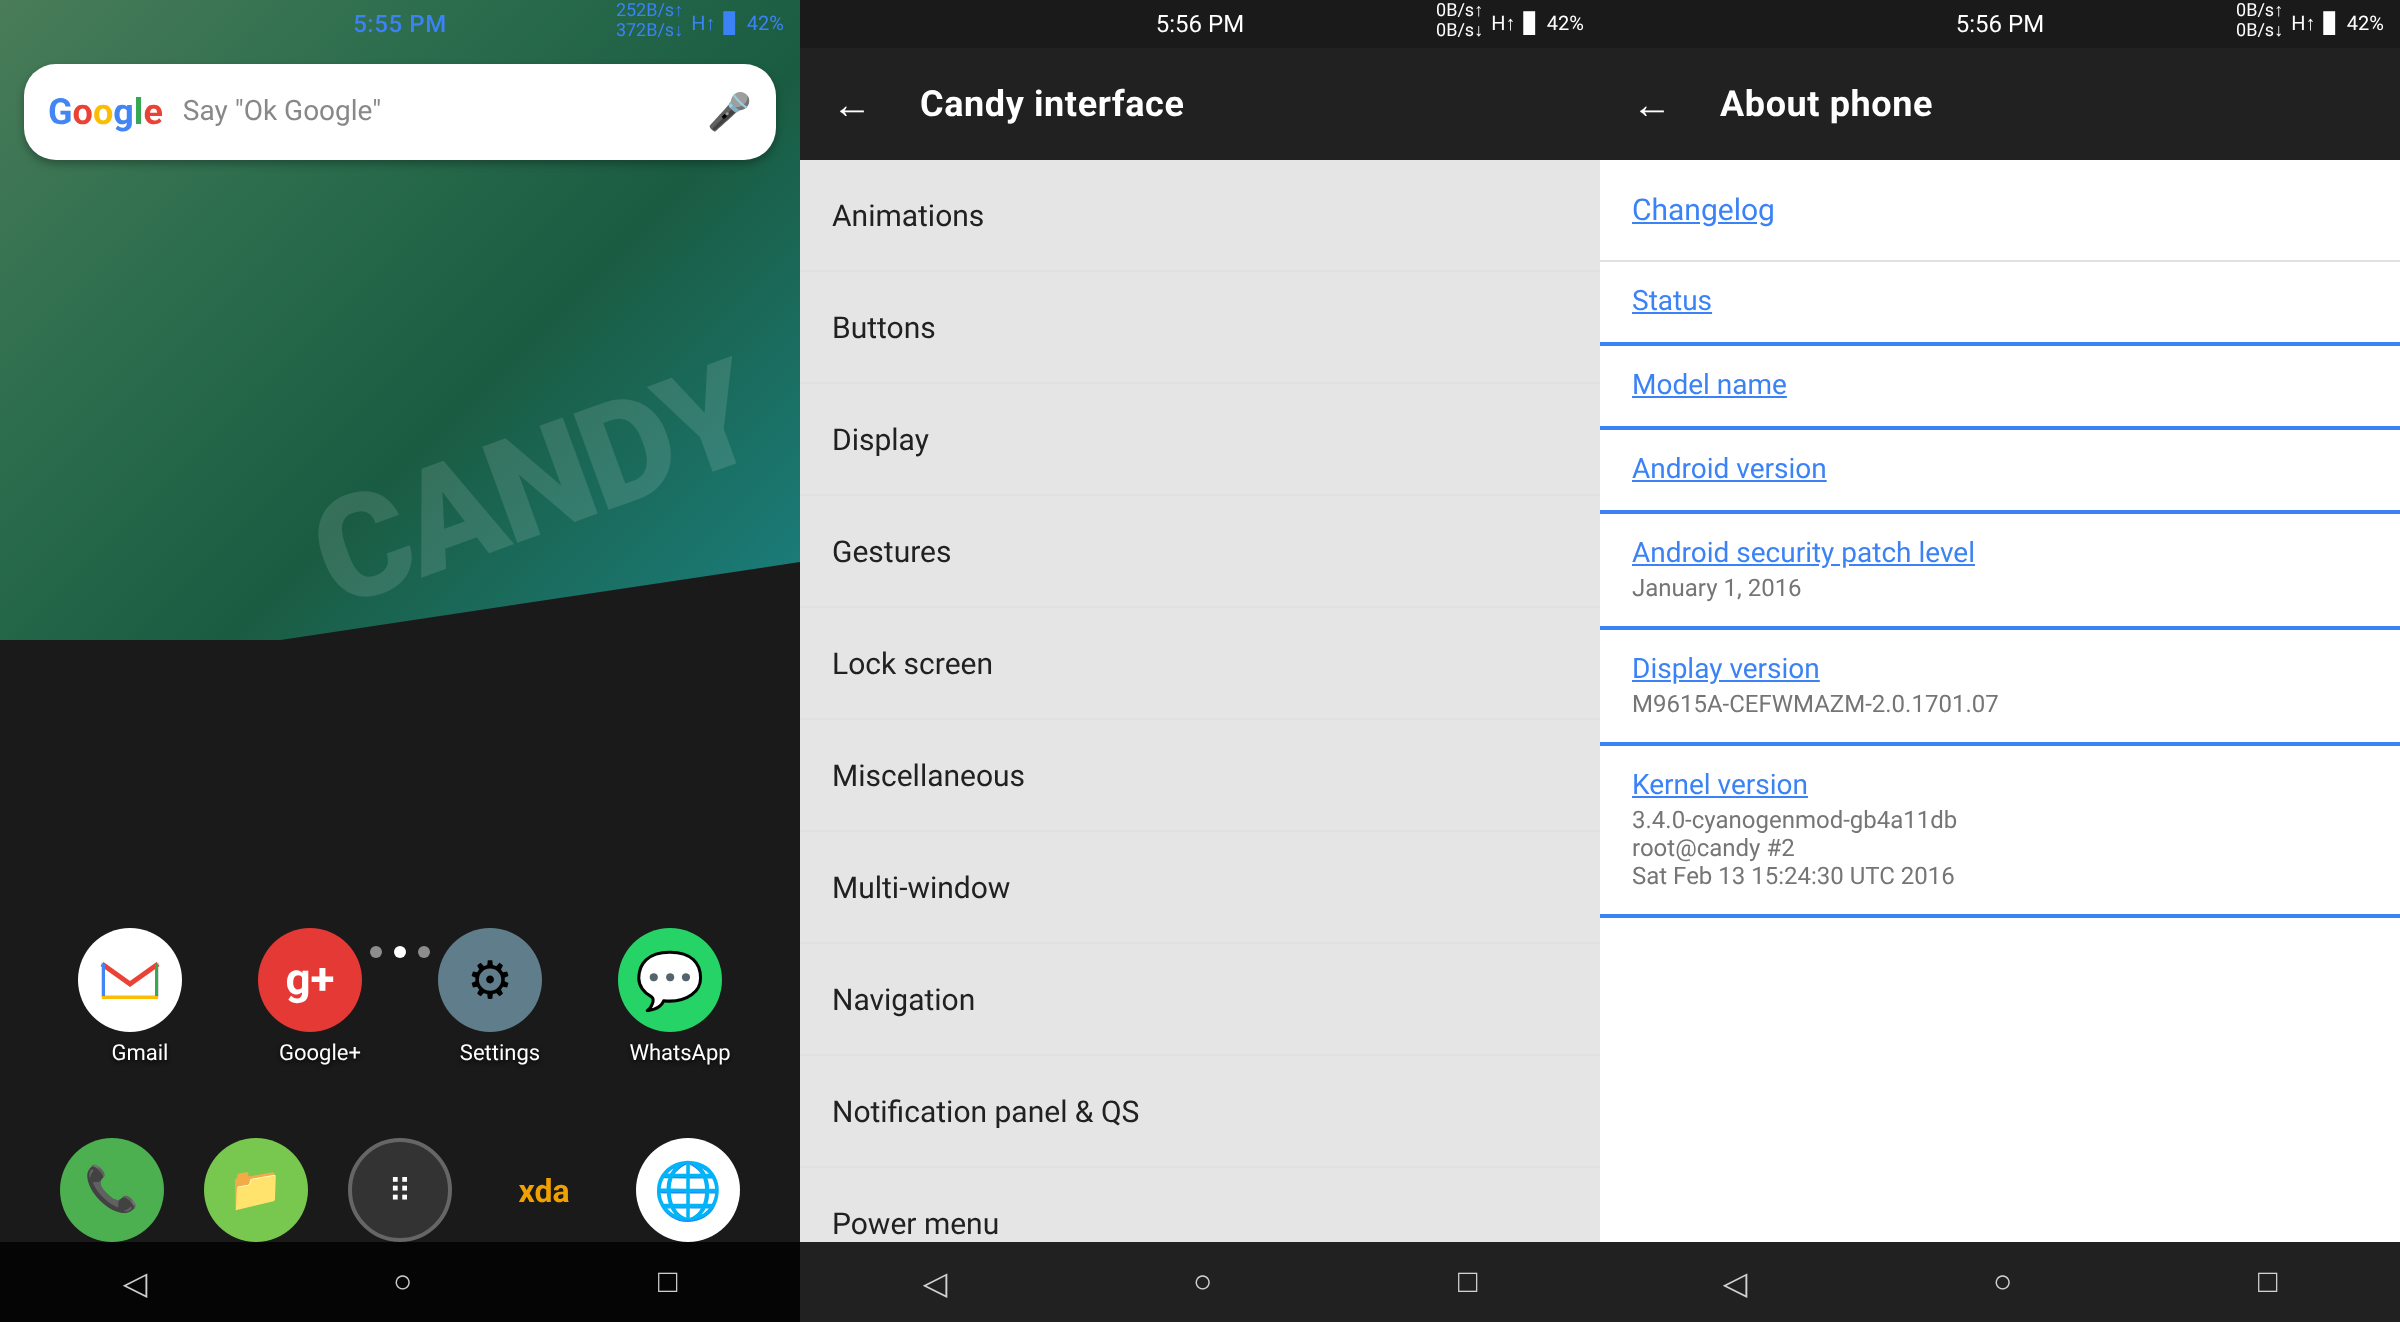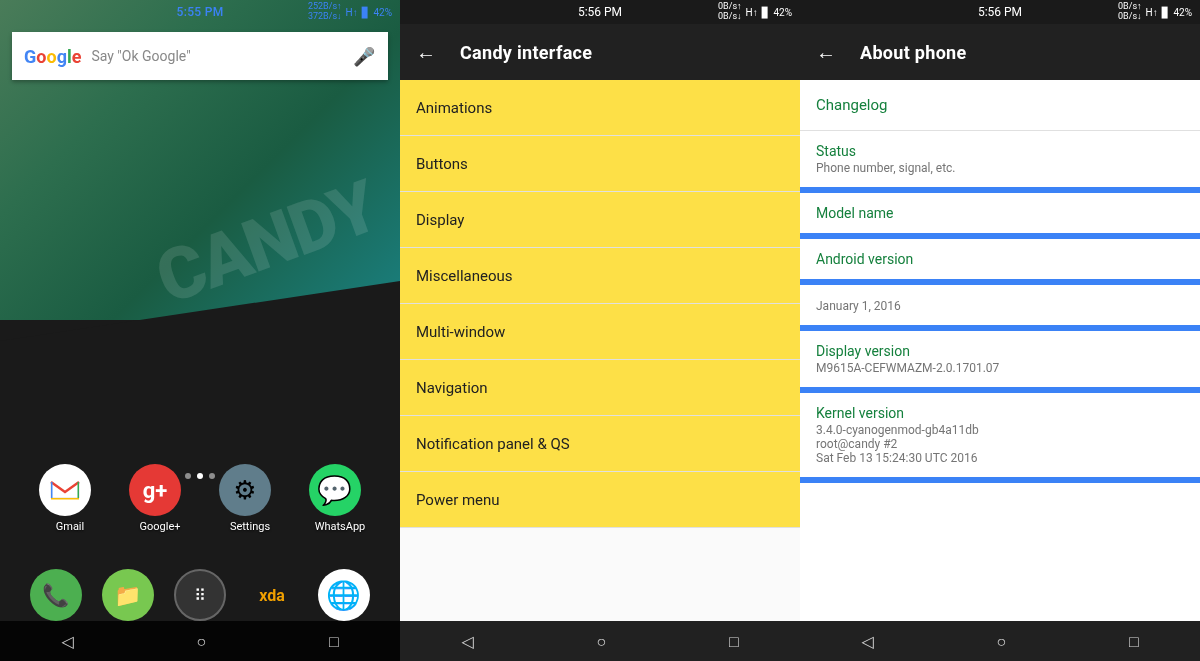--- a/index.html
+++ b/index.html
@@ -47,21 +47,21 @@
     }
     .status-bar .time { font-weight: 500; letter-spacing: 0.3px; }
     .status-bar .right-icons { position: absolute; right: 8px; display: flex; align-items: center; gap: 4px; font-size: 10px; }
 
     
     .search-bar {
       position: relative;
       z-index: 10;
       margin: 8px 12px;
       background: white;
-      border-radius: 0;
+      border-radius: 16px;
       height: 48px;
       display: flex;
       align-items: center;
       padding: 0 12px;
       box-shadow: 0 2px 4px rgba(0,0,0,0.3);
     }
     .google-logo {
       font-size: 18px;
       font-weight: bold;
       margin-right: 10px;
@@ -208,21 +208,21 @@
     }
     .status-bar-dark .right-icons { position: absolute; right: 8px; display: flex; align-items: center; gap: 4px; font-size: 10px; }
 
     .settings-list { flex: 1; overflow: hidden; }
     .settings-item {
       height: 56px;
       display: flex;
       align-items: center;
       padding: 0 16px;
       border-bottom: 1px solid #e0e0e0;
-      background: #fde047;
+      background: #e5e5e5;
       cursor: pointer;
     }
     .settings-item-text { font-size: 15px; color: #212121; }
 
     .settings-nav-bar {
       background: #212121;
       height: 40px;
       display: flex;
       align-items: center;
       justify-content: space-around;
@@ -235,23 +235,23 @@
       width: 400px;
       height: 661px;
       background: #fafafa;
       flex-shrink: 0;
       display: flex;
       flex-direction: column;
     }
     .about-list { flex: 1; overflow: hidden; background: white; }
     .about-item {
       padding: 12px 16px;
-      border-bottom: 6px solid #3b82f6;
-    }
-    .about-item-title { font-size: 14px; color: #15803d; font-weight: 400; }
+      border-bottom: 2px solid #3b82f6;
+    }
+    .about-item-title { font-size: 14px; color: #3b82f6; font-weight: 400; text-decoration: underline; }
     .about-item-subtitle { font-size: 12px; color: #757575; margin-top: 2px; }
     .about-item-single {
       padding: 16px 16px;
       border-bottom: 1px solid #e0e0e0;
     }
     .about-item-single .about-item-title { font-size: 15px; }
 
     
     .back-arrow { font-size: 20px; cursor: pointer; }
   </style>
@@ -372,20 +372,26 @@
     <div class="settings-item">
       <span class="settings-item-text">Animations</span>
     </div>
     <div class="settings-item">
       <span class="settings-item-text">Buttons</span>
     </div>
     <div class="settings-item">
       <span class="settings-item-text">Display</span>
     </div>
     <div class="settings-item">
+      <span class="settings-item-text">Gestures</span>
+    </div>
+    <div class="settings-item">
+      <span class="settings-item-text">Lock screen</span>
+    </div>
+    <div class="settings-item">
       <span class="settings-item-text">Miscellaneous</span>
     </div>
     <div class="settings-item">
       <span class="settings-item-text">Multi-window</span>
     </div>
     <div class="settings-item">
       <span class="settings-item-text">Navigation</span>
     </div>
     <div class="settings-item">
       <span class="settings-item-text">Notification panel &amp; QS</span>
@@ -418,29 +424,29 @@
     <span class="back-arrow">←</span>
     <span class="header-title">About phone</span>
   </div>
 
   <div class="about-list">
     <div class="about-item-single">
       <div class="about-item-title">Changelog</div>
     </div>
     <div class="about-item">
       <div class="about-item-title">Status</div>
-      <div class="about-item-subtitle">Phone number, signal, etc.</div>
     </div>
     <div class="about-item">
       <div class="about-item-title">Model name</div>
     </div>
     <div class="about-item">
       <div class="about-item-title">Android version</div>
     </div>
     <div class="about-item">
+      <div class="about-item-title">Android security patch level</div>
       <div class="about-item-subtitle">January 1, 2016</div>
     </div>
     <div class="about-item">
       <div class="about-item-title">Display version</div>
       <div class="about-item-subtitle">M9615A-CEFWMAZM-2.0.1701.07</div>
     </div>
     <div class="about-item">
       <div class="about-item-title">Kernel version</div>
       <div class="about-item-subtitle" style="white-space:pre-line">3.4.0-cyanogenmod-gb4a11db
 root@candy #2

